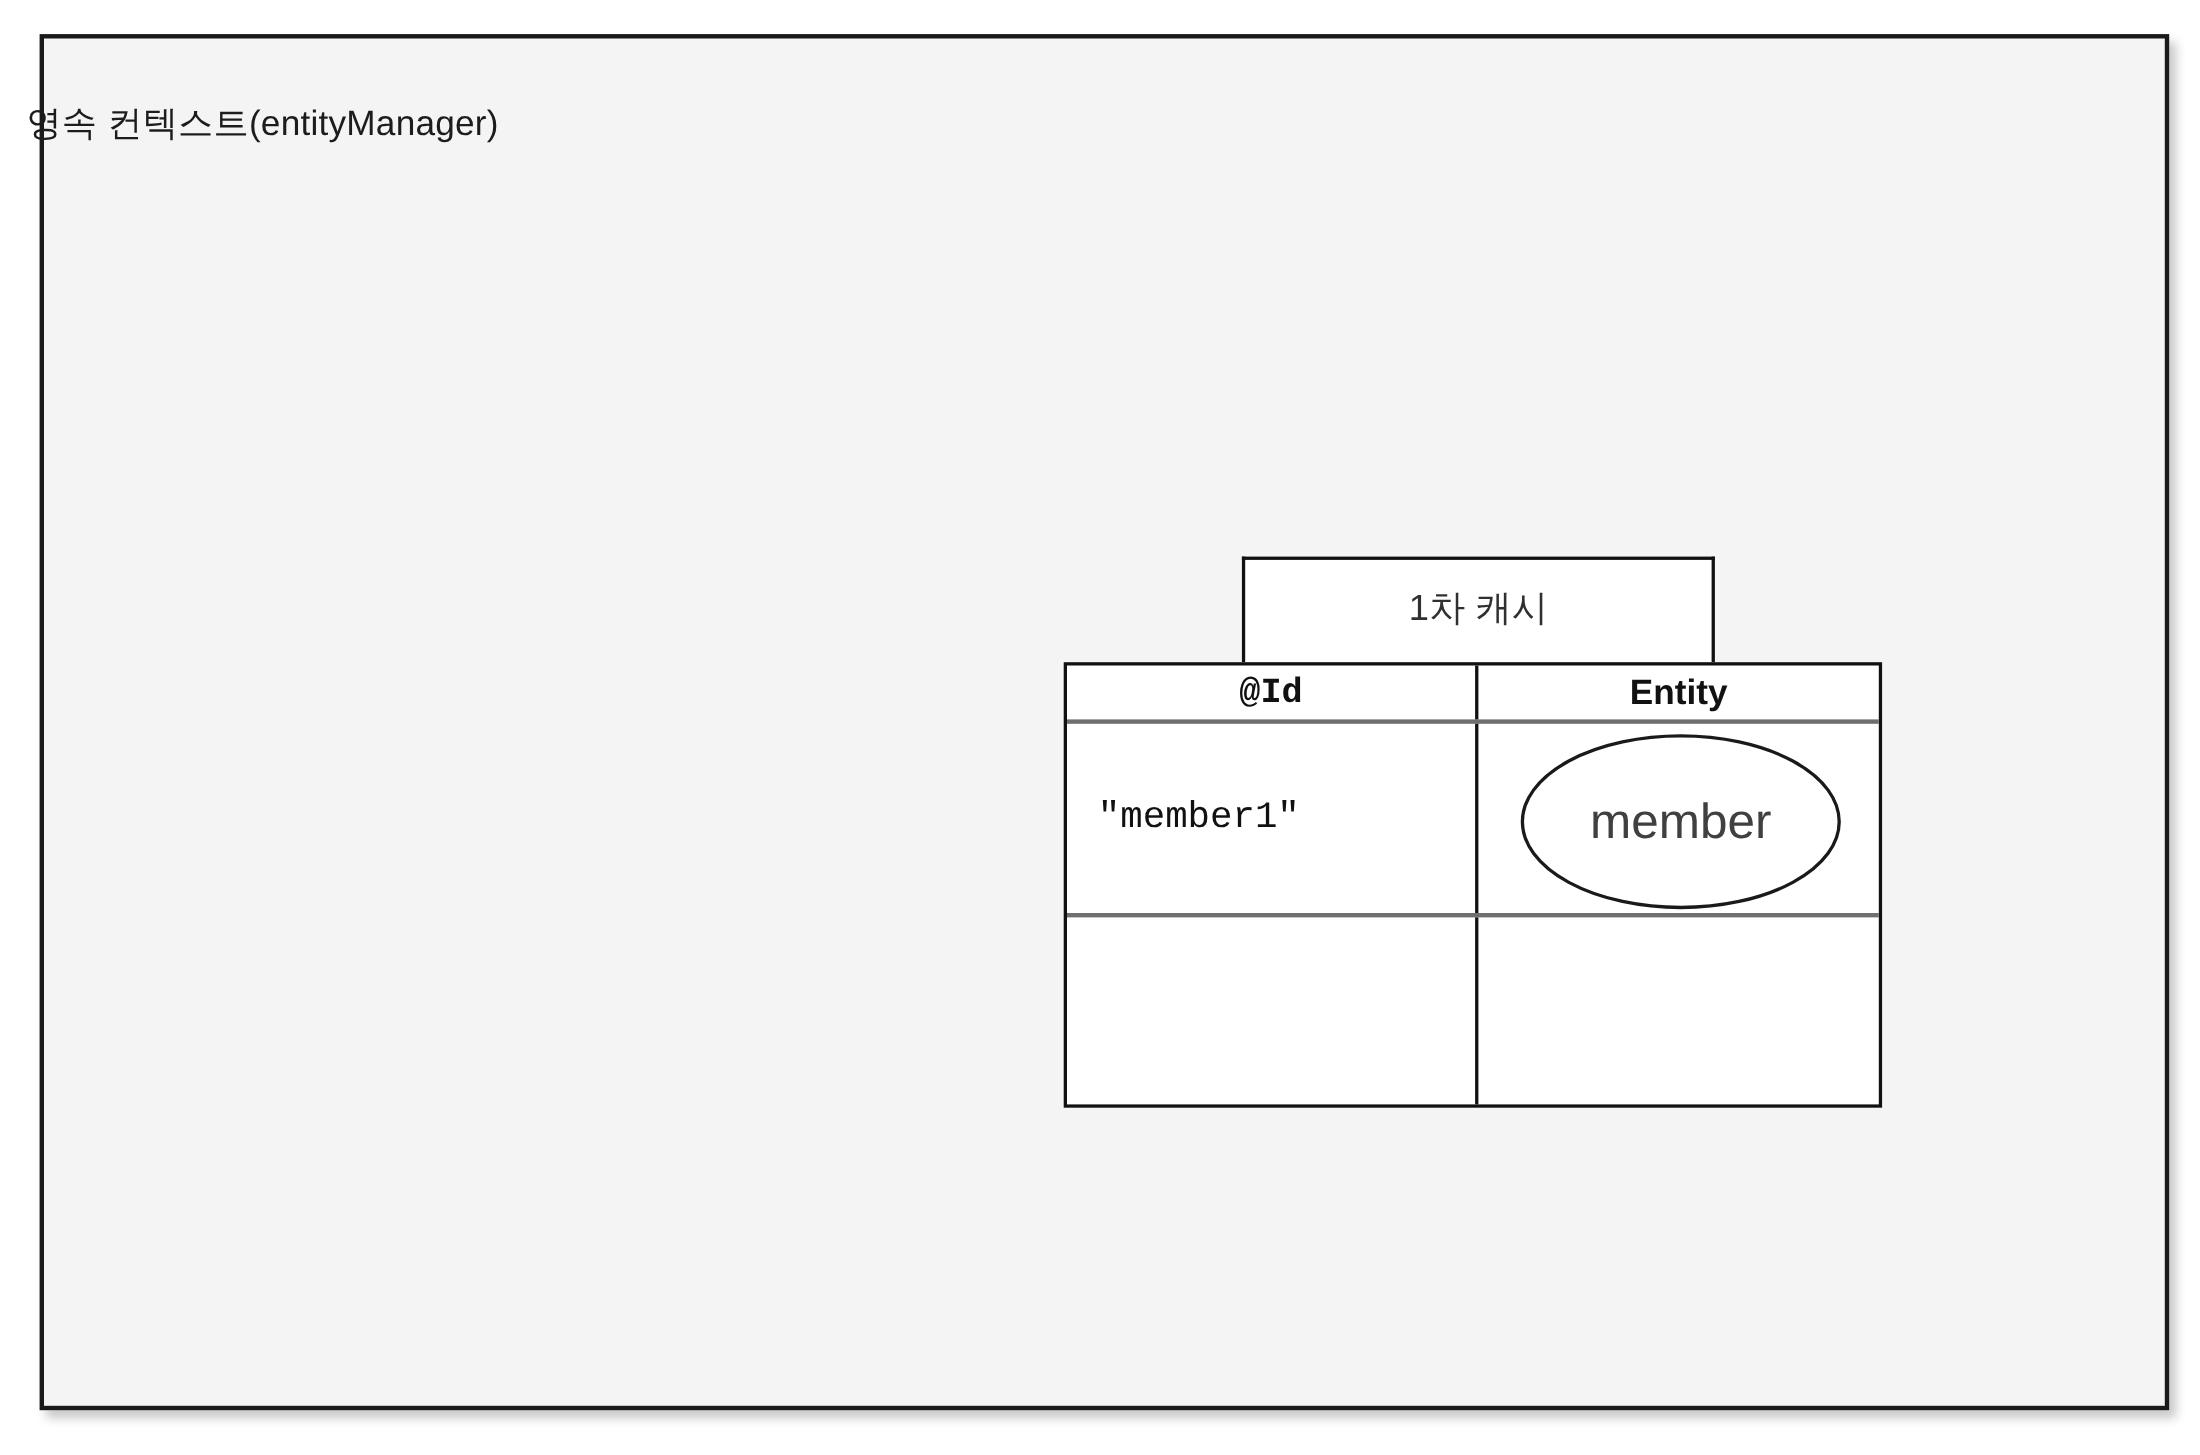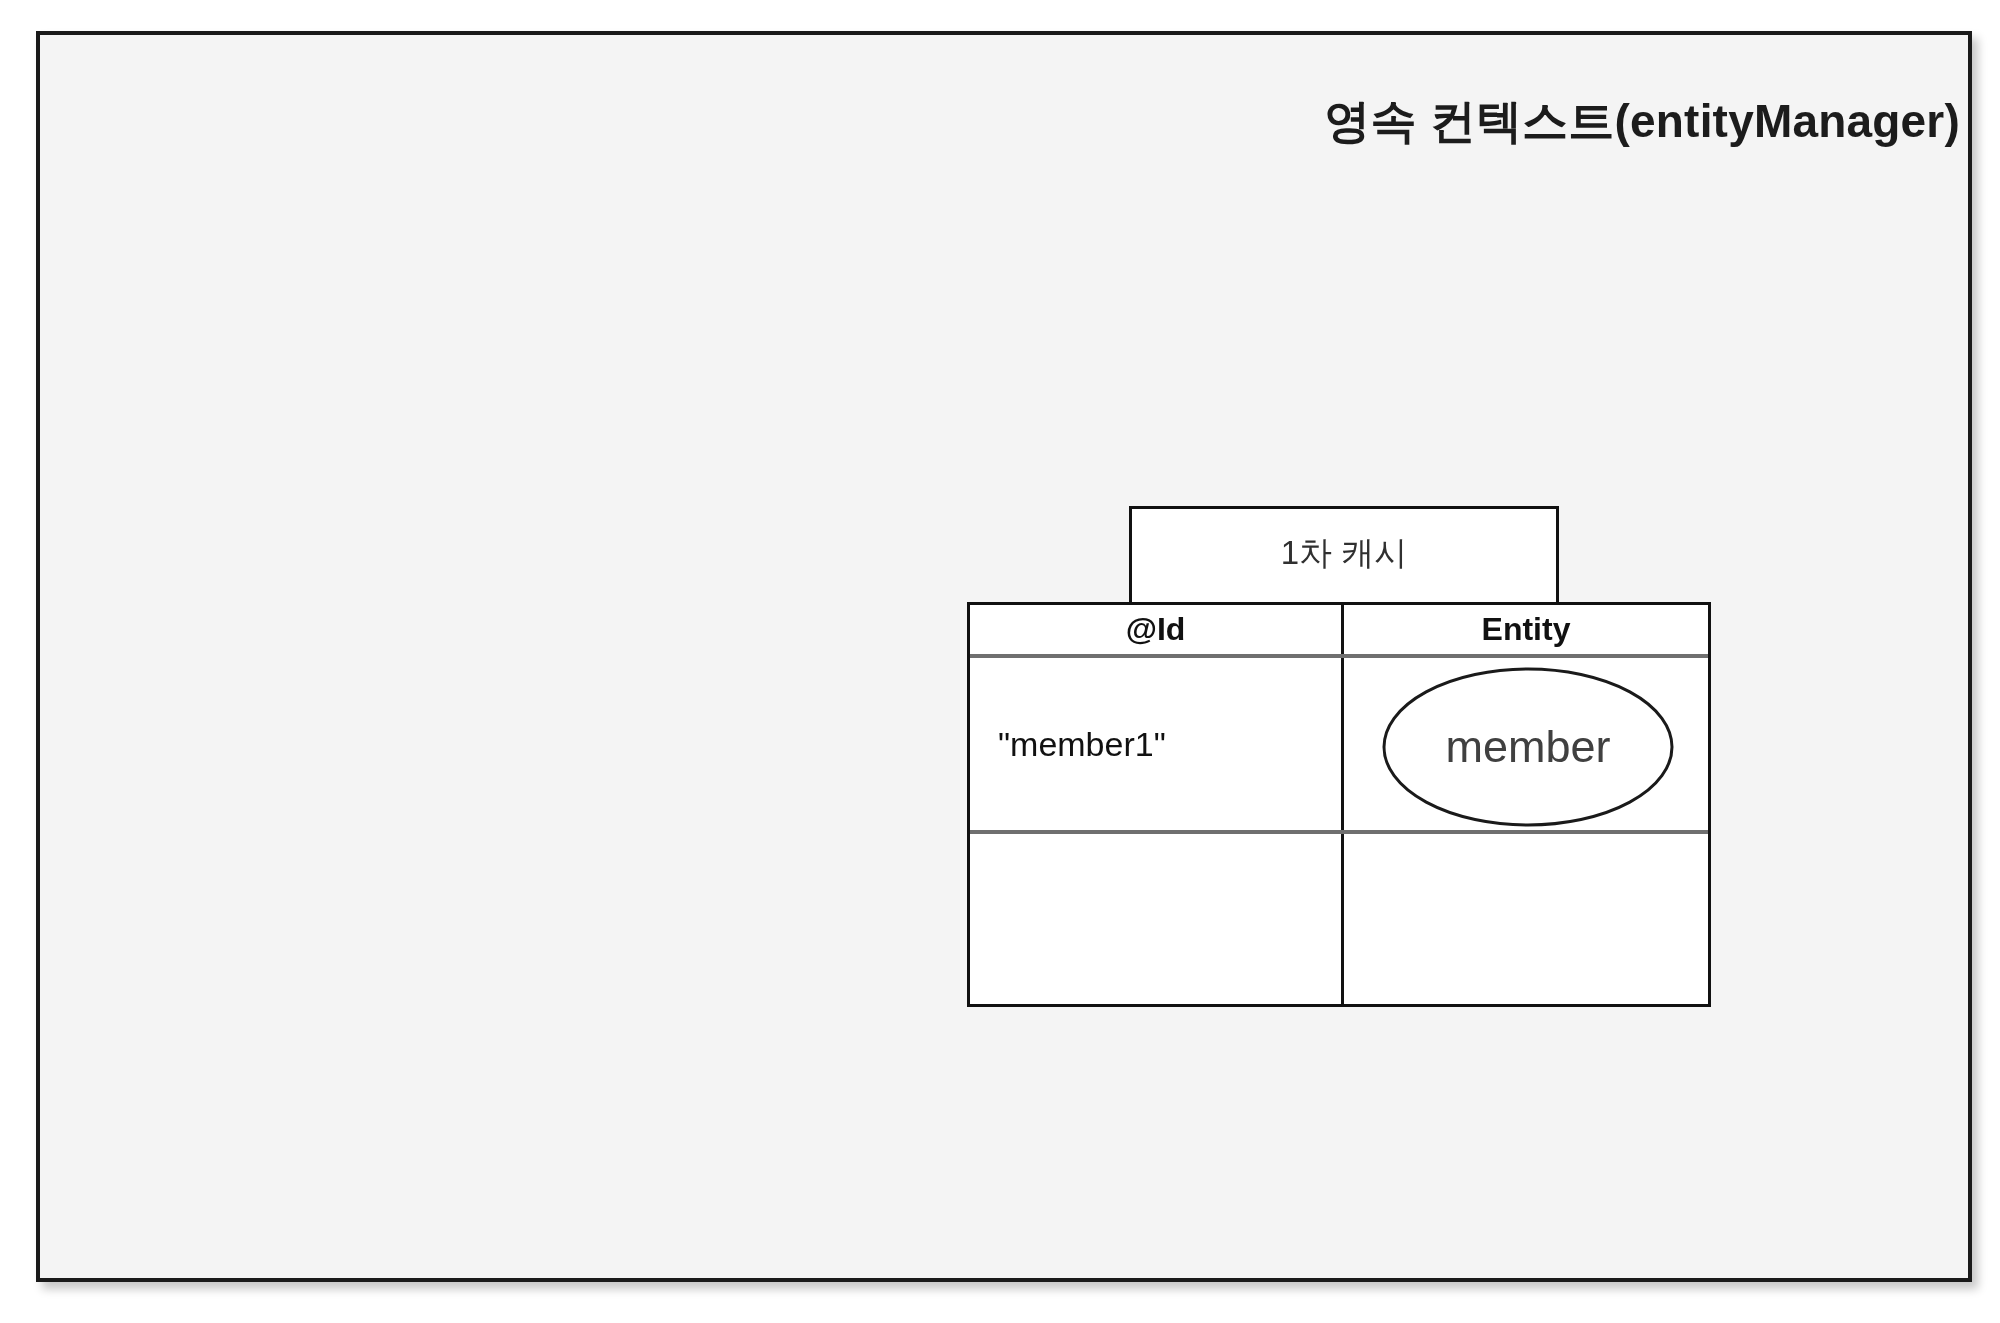--- a/index.html
+++ b/index.html
@@ -36,23 +36,23 @@
     background: #f4f4f4;
     border: 4px solid #1a1a1a;
     box-shadow: 6px 7px 9px rgba(0, 0, 0, 0.22);
   }
 
   #context-title {
     position: absolute;
     left: 0;
     top: 56px;
     width: 1936px;
-    text-align: right;
-    font-size: 46px;
-    font-weight: bold;
+    text-align: left;
+    font-size: 32px;
+    font-weight: normal;
     color: #1c1c1c;
     letter-spacing: 0.2px;
     white-space: nowrap;
   }
   
   #context-title-inner {
     display: inline-block;
     transform: translateX(-16px);
   }
 
@@ -117,20 +117,21 @@
   .cache-cell {
     box-sizing: border-box;
     position: relative;
     display: flex;
     align-items: center;
     height: 100%;
   }
   .cell-id {
     width: 374px;       
     border-right: 3px solid #111111;
+    font-family: Liberation Mono, monospace;
   }
   .cell-entity {
     width: 364px;
   }
 
   .col-head {
     justify-content: center;
     font-size: 32px;
     font-weight: bold;
     color: #111111;

